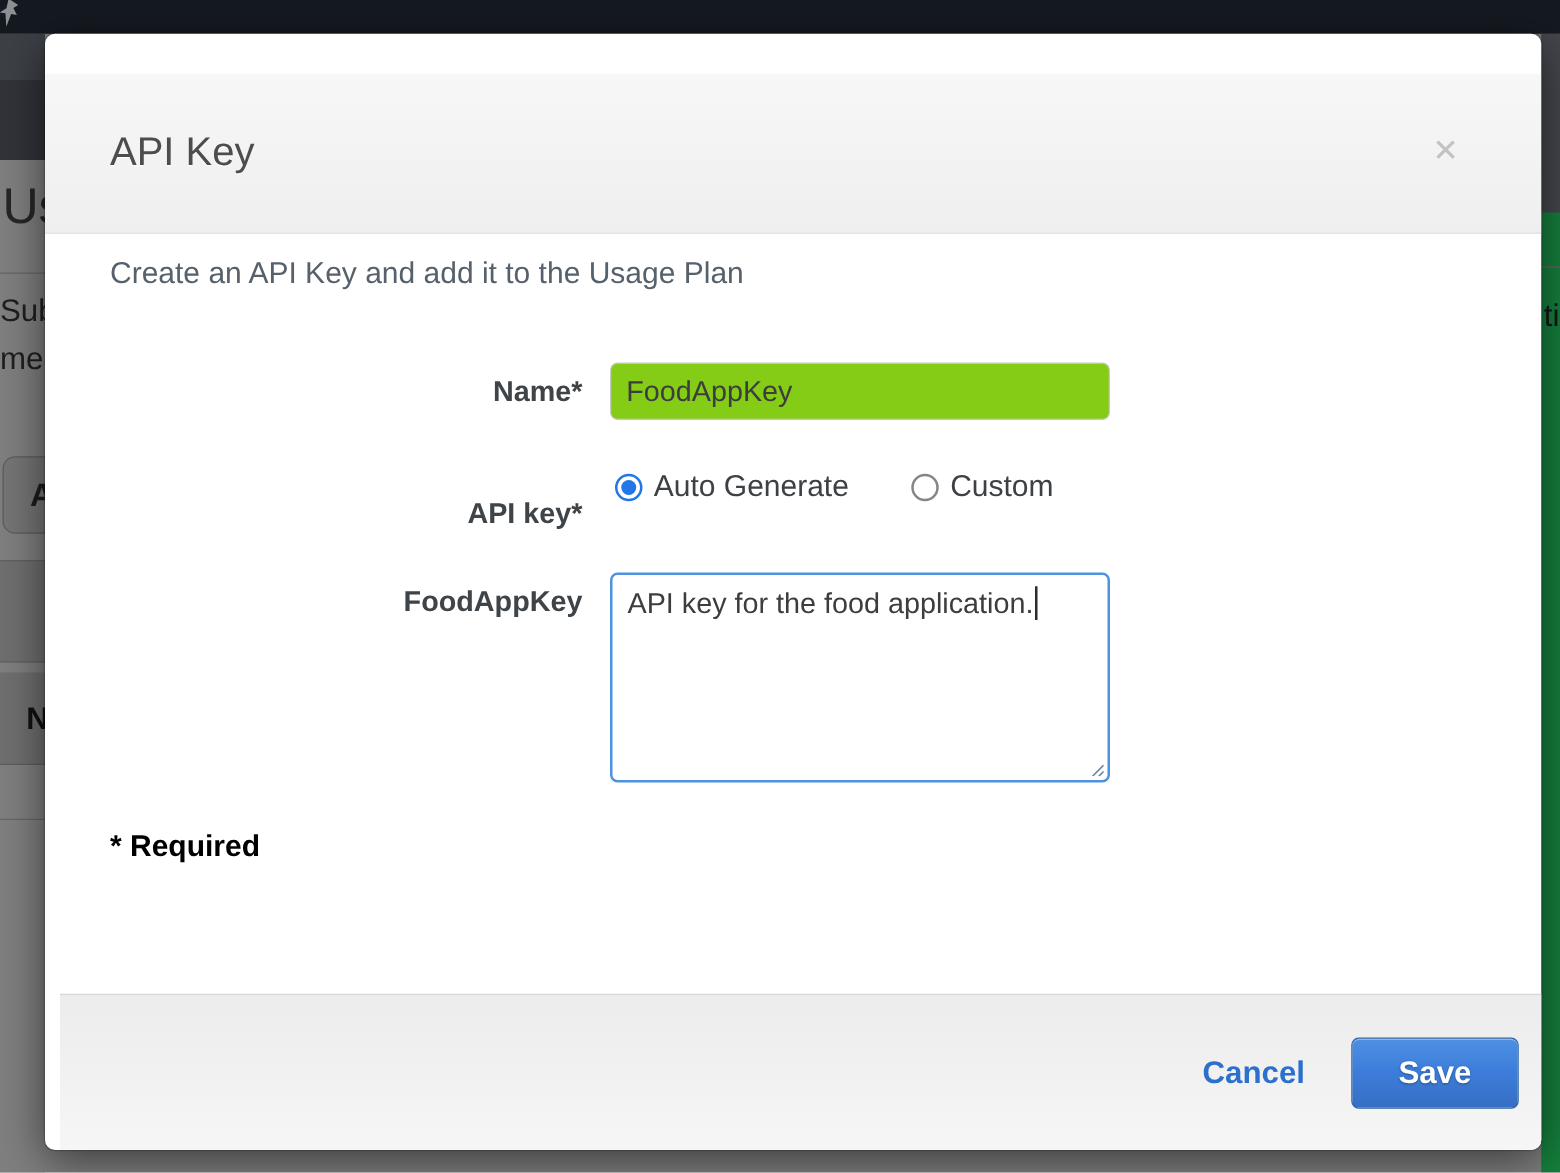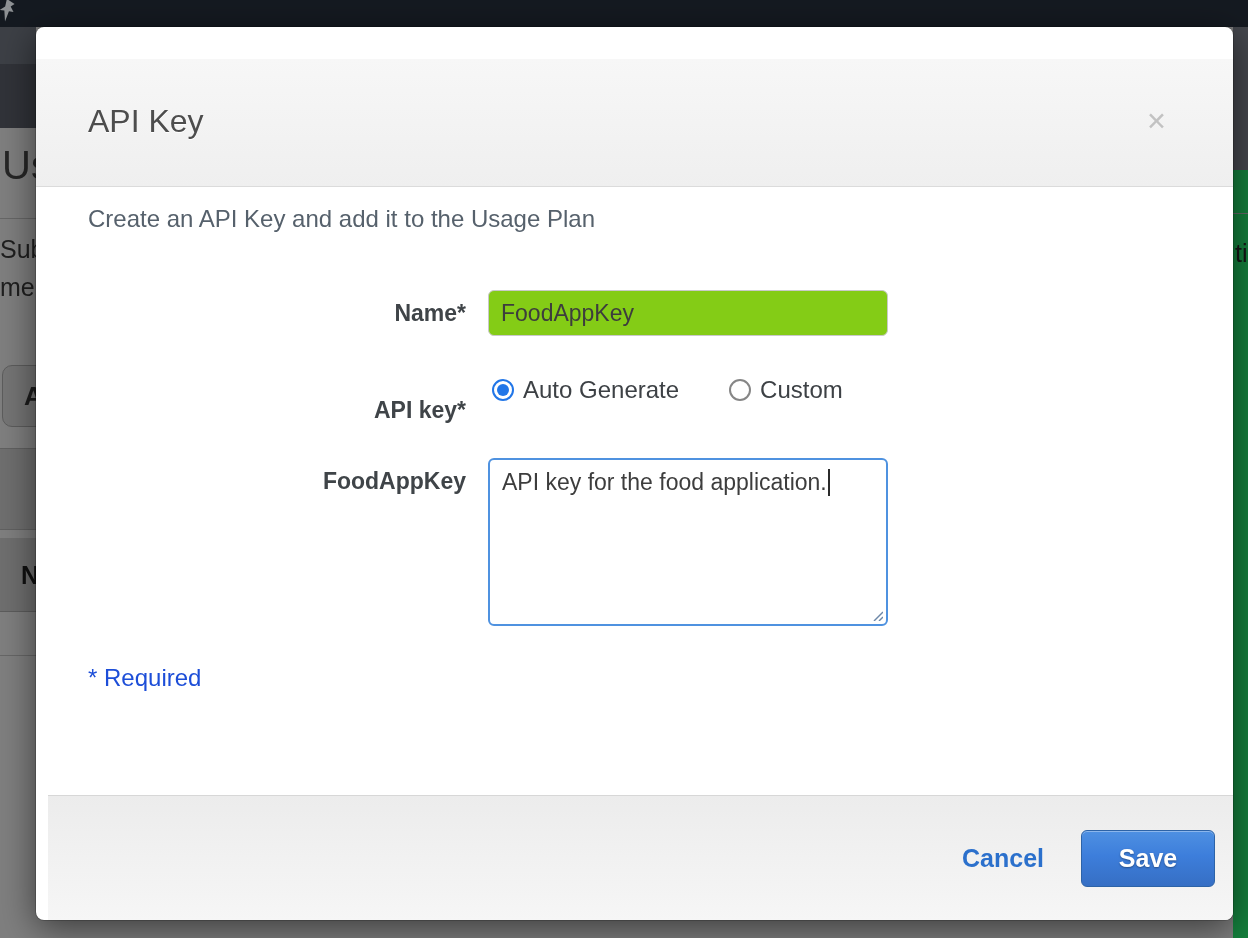--- a/index.html
+++ b/index.html
@@ -119,21 +119,21 @@
     padding: 7px 12px; cursor: text; overflow: hidden;
   }
   .caret {
     display: inline-block; width: 2px; height: 27px; background: #2b2b2b;
     vertical-align: -6px; margin-left: 1px;
   }
   .resize-grip { position: absolute; right: 3px; bottom: 3px; width: 13px; height: 13px; }
 
   .required-note {
     position: absolute; left: 52px; top: 637px;
-    font-size: 24px; font-weight: normal; color: #1d4ed8;
+    font-size: 24px; font-weight: bold; color: #000000;
   }
 
   .modal-footer {
     position: absolute; left: 12px; top: 768px; width: 100%; height: 125px;
     background: linear-gradient(#ececec, #f6f6f6);
     border-top: 1px solid #d7d7d7;
     display: flex; align-items: center; justify-content: flex-end;
     padding-right: 30px;
   }
   .cancel-link {

